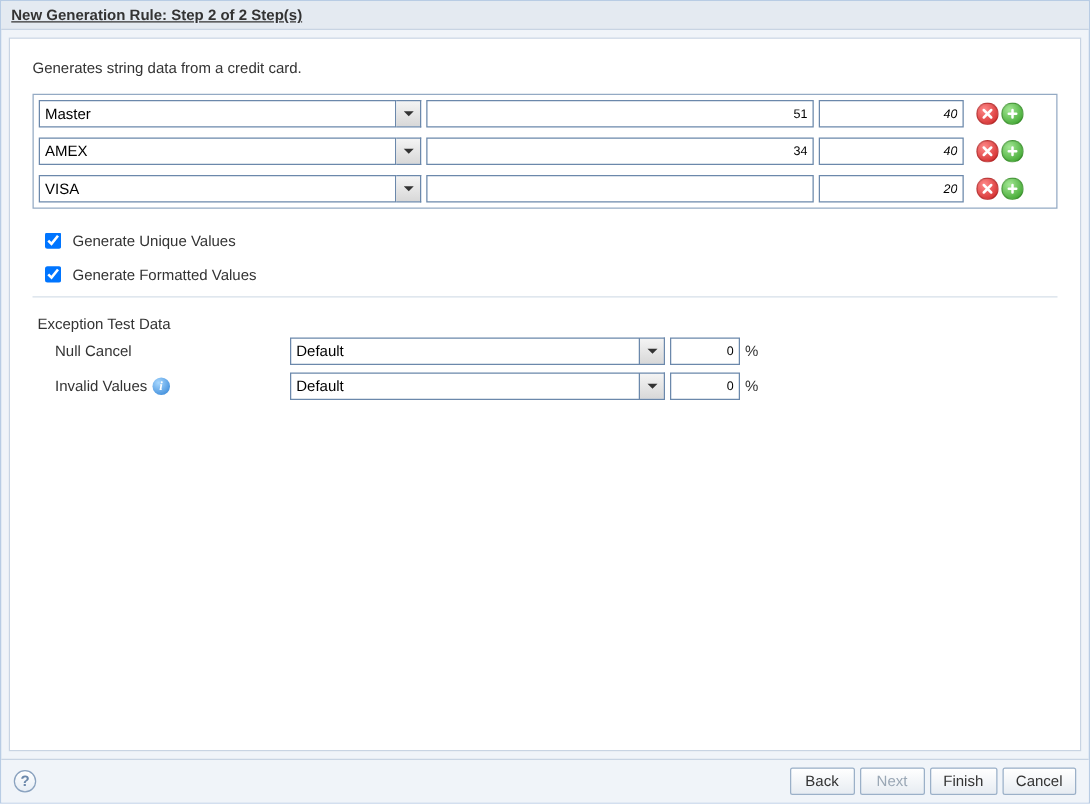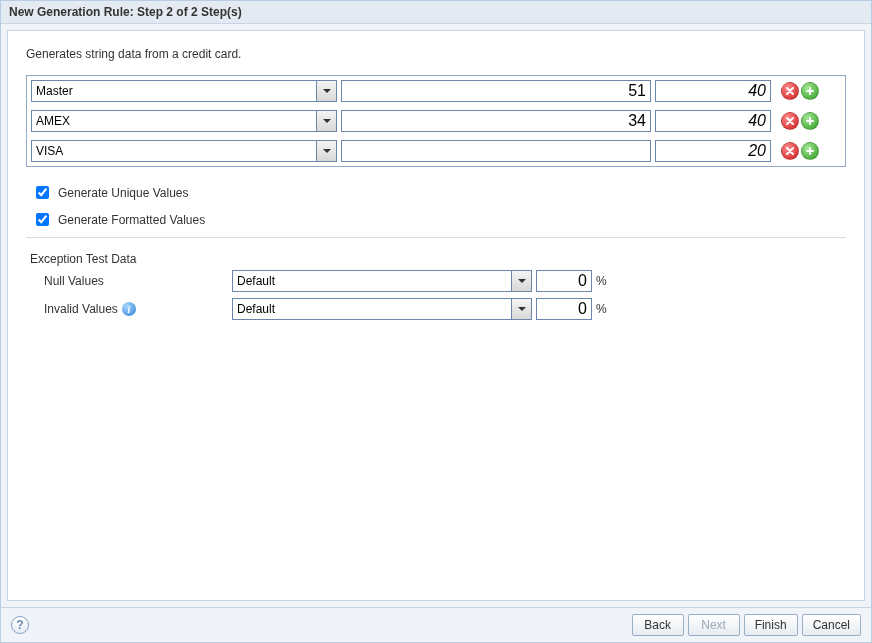--- a/index.html
+++ b/index.html
@@ -18,20 +18,21 @@
     background: #f0f4f9;
     display: flex;
     flex-direction: column;
   }
   .dialog-header {
     background: #e4eaf1;
     padding: 4px 8px;
     font-weight: bold;
     color: #333;
     border-bottom: 1px solid #c8d4e3;
+    text-decoration: underline;
   }
   .content-panel {
     background: #ffffff;
     margin: 6px;
     border: 1px solid #c8d4e3;
     flex: 1;
     padding: 16px 18px;
     overflow: auto;
   }
   .description {
@@ -85,21 +86,21 @@
     justify-content: center;
     cursor: pointer;
   }
   .drop-btn svg { width: 10px; height: 10px; }
   .text-input {
     height: 22px;
     border: 1px solid #6b88ab;
     background: #fff;
     padding: 2px 4px;
     font-family: inherit;
-    font-size: 16px;
+    font-size: 10px;
     text-align: right;
   }
   .row-actions {
     display: flex;
     gap: 2px;
     margin-left: 6px;
   }
   .circ-btn {
     width: 18px;
     height: 18px;
@@ -294,21 +295,21 @@
       <input type="checkbox" checked="" style="">
       <span>Generate Formatted Values</span>
     </div>
 
     <hr class="divider">
 
     <div class="section-title">Exception Test Data</div>
 
     <div class="form-row">
       <div class="form-label">
-        <span>Null Values</span>
+        <span>Null Cancel</span>
       </div>
       <div class="select-wrap sel-small">
         <input class="select-field" readonly="" value="Default" style="">
         <div class="drop-btn">
           <svg viewBox="0 0 10 10">
               <path d="M1 3 L5 7 L9 3 Z" fill="#333"></path>
             </svg>
         </div>
       </div>
       <input class="text-input txt-pct" value="0" style="">

